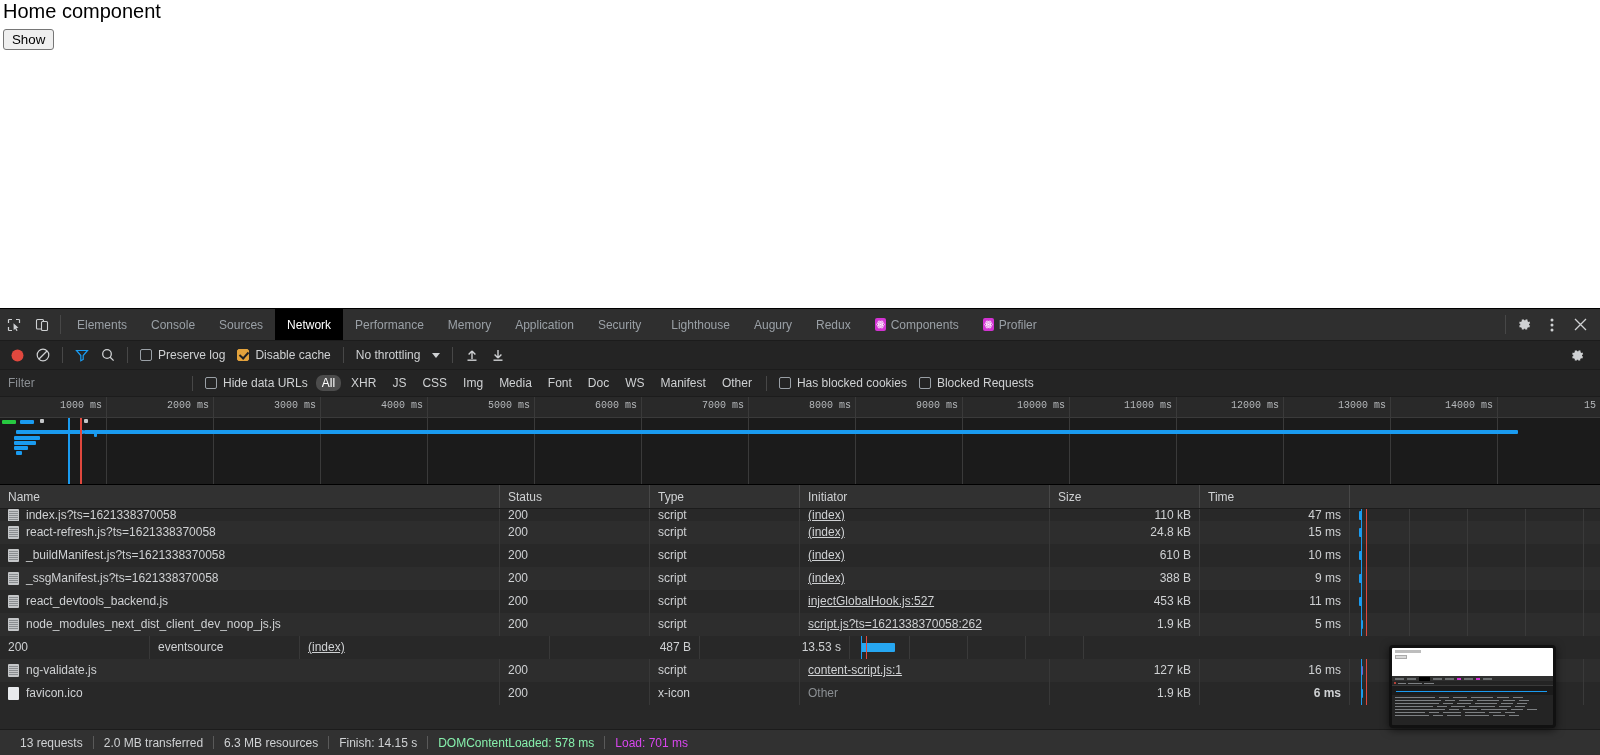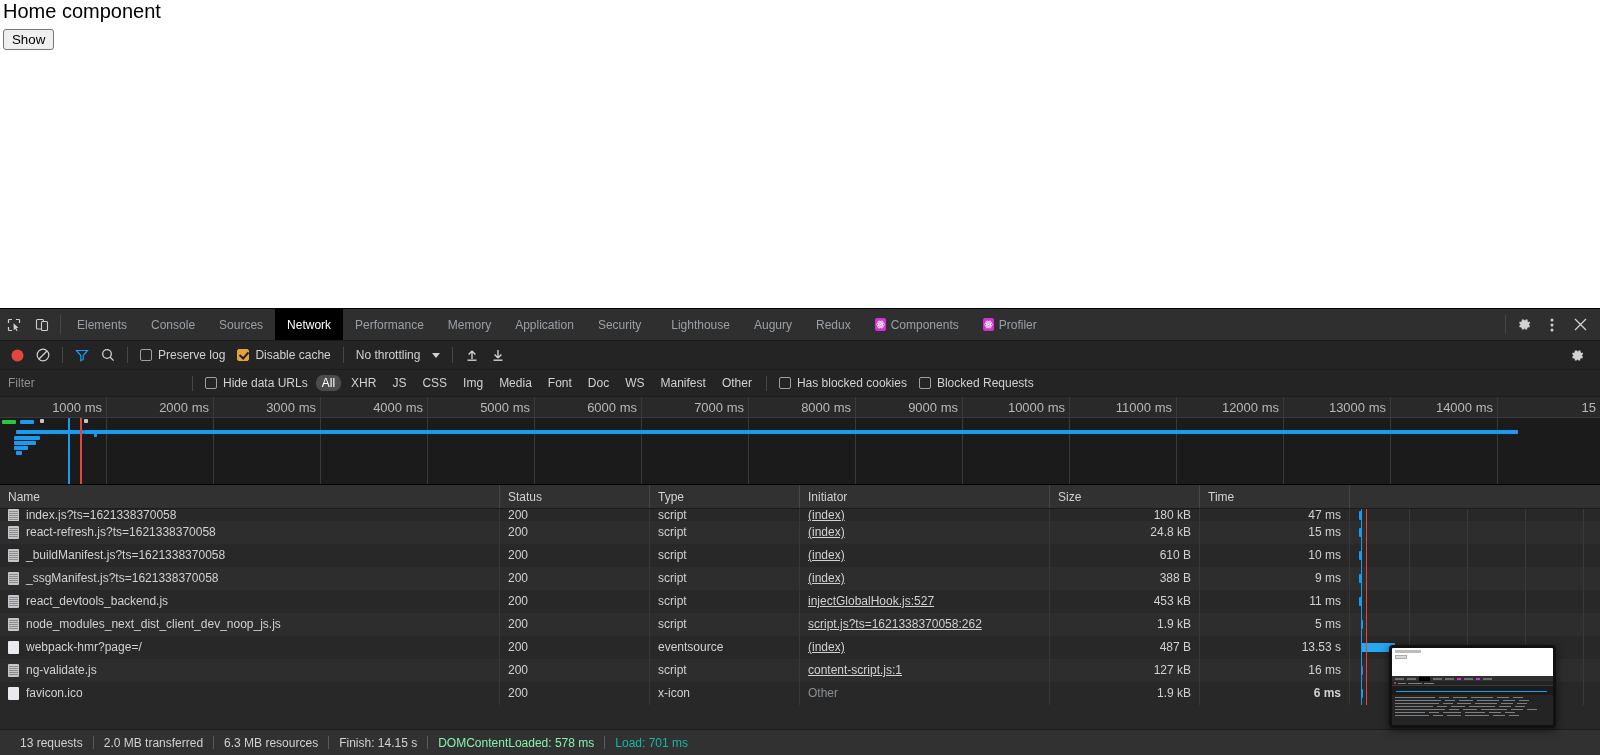--- a/index.html
+++ b/index.html
@@ -197,23 +197,24 @@
   .ov-tick {
     position: absolute;
     top: 0; height: 88px;
     border-left: 1px solid #3a3a3a;
   }
   .ov-tick-label {
     position: absolute;
     top: 3px;
     transform: translateX(-100%);
     padding-right: 4px;
-    font-size: 13px;
+    font-size: 10px;
     color: #b5b8bb;
     white-space: nowrap;
+    font-family: Liberation Mono, monospace;
   }
   #ov-bars { position: absolute; left: 0; top: 21px; width: 100%; height: 67px; }
   .ov-bar { position: absolute; height: 4px; border-radius: 1px; }
   .ov-event-line {
     position: absolute; top: 21px; height: 67px; width: 2px;
   }
 
   
   #grid {
     flex: 1;
@@ -344,21 +345,21 @@
     background: #313131;
     border-top: 1px solid #1c1c1c;
     display: flex; align-items: center;
     font-size: 12px;
     color: #cfd1d3;
     padding-left: 10px;
   }
   .sb-item { padding: 0 10px; white-space: nowrap; }
   .sb-sep { width: 1px; height: 13px; background: #5a5a5a; }
   .sb-dcl { color: #86efac; }
-  .sb-load { color: #14b8a6; }
+  .sb-load { color: #d946ef; }
   .sort-arrow {
     position: absolute; right: 6px; top: 50%;
     transform: translateY(-50%);
     width: 0; height: 0;
     border-left: 5px solid transparent;
     border-right: 5px solid transparent;
     border-bottom: 6px solid #9aa0a6;
   }
 </style>
 </head>
@@ -628,21 +629,21 @@
       </div>
     <div id="grid-body">
         <div class="row" style="height: 12px; overflow: hidden;">
           <div class="cell name" style="width: 500px; flex: 0 0 500px;">
             <span class="file-icon doc-lines"></span>
             <span>index.js?ts=1621338370058</span>
           </div>
           <div class="cell " style="width: 150px; flex: 0 0 150px;"><span>200</span></div>
           <div class="cell " style="width: 150px; flex: 0 0 150px;"><span>script</span></div>
           <div class="cell " style="width: 250px; flex: 0 0 250px;"><span class="init-link">(index)</span></div>
-          <div class="cell num" style="width: 150px; flex: 0 0 150px;"><span>180 kB</span></div>
+          <div class="cell num" style="width: 150px; flex: 0 0 150px;"><span>110 kB</span></div>
           <div class="cell num" style="width: 150px; flex: 0 0 150px;"><span>47 ms</span></div>
           <div class="cell waterfall" style="width: 247px; flex: 0 0 247px;">
             <div class="wf-tick" style="left: 59px;"></div>
             <div class="wf-tick" style="left: 117px;"></div>
             <div class="wf-tick" style="left: 175px;"></div>
             <div class="wf-tick" style="left: 233px;"></div>
             <div class="wf-bar" style="left: 9px; width: 3px; background: rgb(26, 155, 240);"></div>
             <div class="wf-dcl" style="left: 11px;"></div>
             <div class="wf-load" style="left: 16px;"></div>
           </div>
@@ -741,24 +742,20 @@
             <div class="wf-tick" style="left: 59px;"></div>
             <div class="wf-tick" style="left: 117px;"></div>
             <div class="wf-tick" style="left: 175px;"></div>
             <div class="wf-tick" style="left: 233px;"></div>
             <div class="wf-bar" style="left: 11px; width: 2px; background: rgb(26, 155, 240);"></div>
             <div class="wf-dcl" style="left: 11px;"></div>
             <div class="wf-load" style="left: 16px;"></div>
           </div>
         </div>
         <div class="row">
-          <div class="cell name" style="width: 500px; flex: 0 0 500px;">
-            <span class="file-icon blank"></span>
-            <span>webpack-hmr?page=/</span>
-          </div>
           <div class="cell " style="width: 150px; flex: 0 0 150px;"><span>200</span></div>
           <div class="cell " style="width: 150px; flex: 0 0 150px;"><span>eventsource</span></div>
           <div class="cell " style="width: 250px; flex: 0 0 250px;"><span class="init-link">(index)</span></div>
           <div class="cell num" style="width: 150px; flex: 0 0 150px;"><span>487 B</span></div>
           <div class="cell num" style="width: 150px; flex: 0 0 150px;"><span>13.53 s</span></div>
           <div class="cell waterfall" style="width: 247px; flex: 0 0 247px;">
             <div class="wf-tick" style="left: 59px;"></div>
             <div class="wf-tick" style="left: 117px;"></div>
             <div class="wf-tick" style="left: 175px;"></div>
             <div class="wf-tick" style="left: 233px;"></div>

